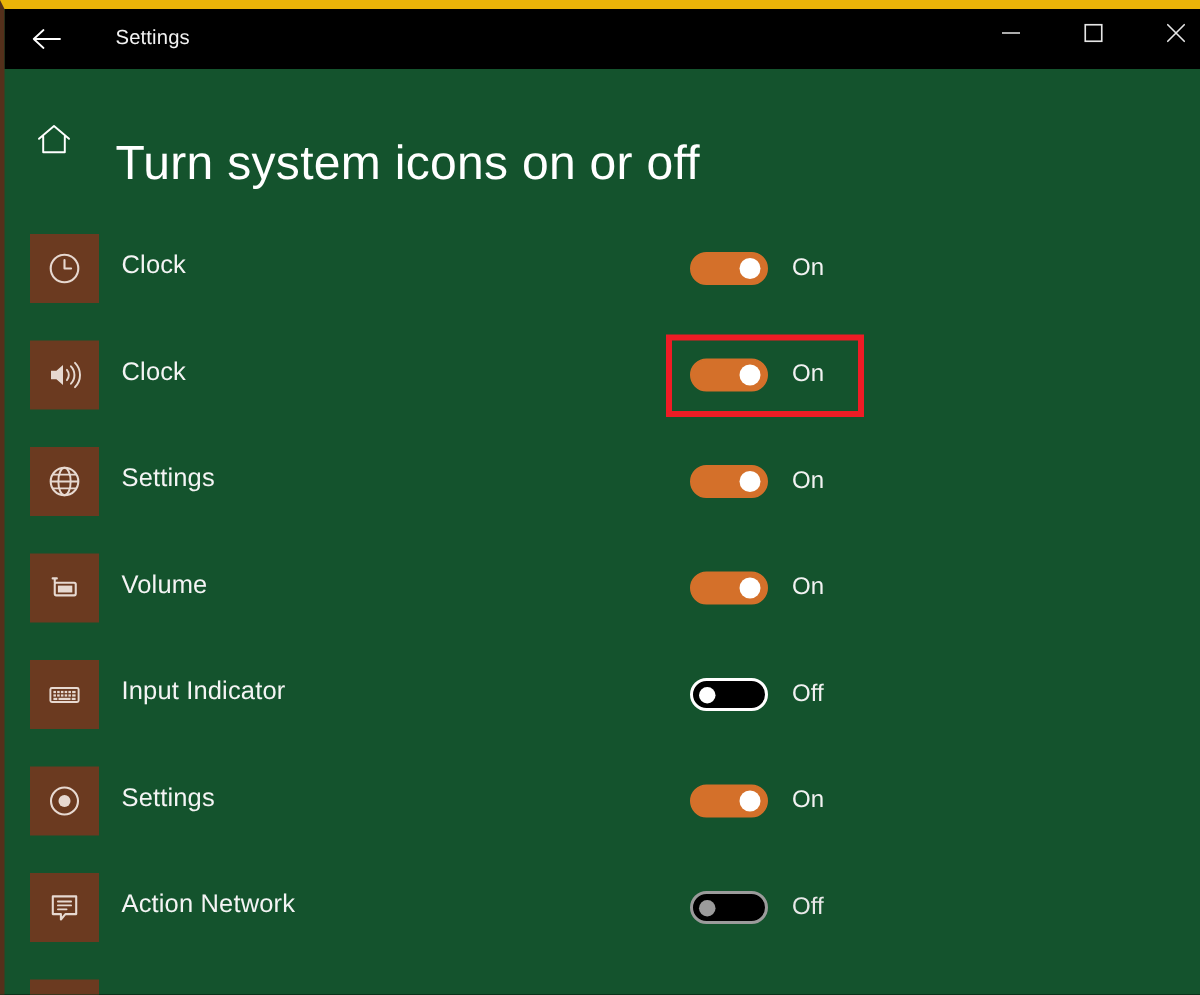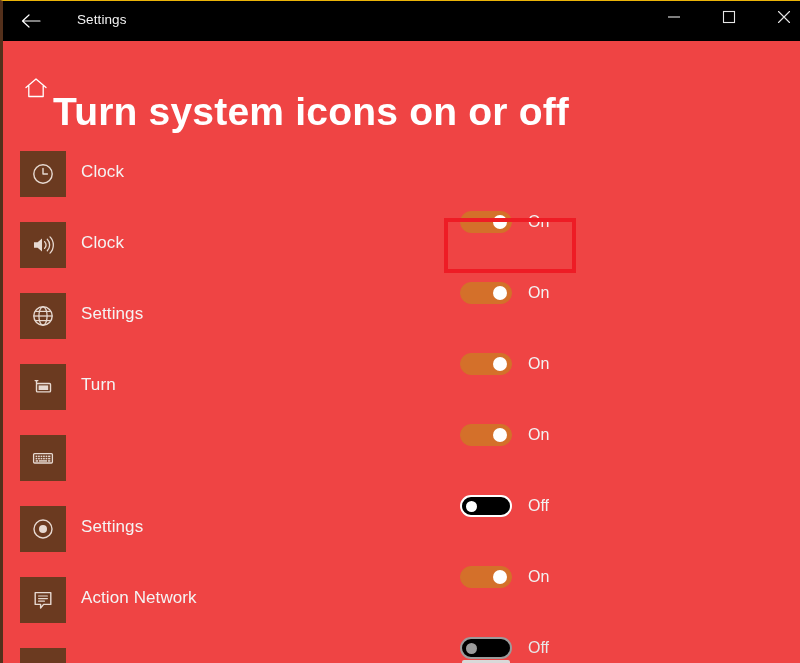--- a/index.html
+++ b/index.html
@@ -15,24 +15,24 @@
     color: #ffffff;
     position: relative;
   }
 
   
   #window {
     position: absolute;
     left: 0; top: 0;
     width: 800px;
     height: 663px;
-    background: #ef4444;
+    background: #14532d;
     box-sizing: border-box;
     border-left: 3px solid #54301b;
-    border-top: 1px solid #eab308;
+    border-top: 6px solid #eab308;
     overflow: hidden;
   }
 
   
   #titlebar {
     position: absolute;
     left: 0; top: 0;
     width: 797px;
     height: 40px;
     background: #000000;
@@ -75,23 +75,23 @@
     display: flex;
     align-items: center;
   }
   #home-icon {
     position: absolute;
     left: 20px; top: 12px;
     width: 26px; height: 26px;
   }
   #page-title {
     position: absolute;
-    left: 50px; top: 1px;
-    font-size: 39px;
-    font-weight: 700;
+    left: 74px; top: 1px;
+    font-size: 32px;
+    font-weight: 400;
     color: #ffffff;
     white-space: nowrap;
     letter-spacing: 0.2px;
   }
 
   
   #settings-list {
     position: absolute;
     left: 0;
     top: 150px;
@@ -124,21 +124,20 @@
     letter-spacing: 0.1px;
   }
 
   
   .toggle-wrap {
     position: absolute;
     left: 457px;
     top: 12px;
     width: 130px;
     height: 26px;
-    margin-top: 48px;
   }
   .toggle {
     position: absolute;
     left: 0; top: 0;
     width: 52px;
     height: 22px;
     border-radius: 11px;
     box-sizing: border-box;
   }
   .toggle.on {
@@ -324,21 +323,21 @@
     <div class="setting-row">
       <div class="icon-tile">
         <span>
           <svg width="26" height="26" viewBox="0 0 26 26">
             <rect x="6.5" y="9.5" width="14" height="8.4" rx="1" stroke="#e7d9d1" stroke-width="1.4" fill="none"></rect>
             <rect x="8.6" y="11.4" width="9.6" height="4.6" fill="#e7d9d1"></rect>
             <path d="M6.5 9.5 L6.5 6.6 M5.1 6.6 L7.9 6.6" stroke="#e7d9d1" stroke-width="1.4" stroke-linecap="round"></path>
           </svg>
         </span>
       </div>
-      <div class="row-label">Turn</div>
+      <div class="row-label">Volume</div>
       <div class="toggle-wrap">
         <div class="toggle on">
           <div class="knob"></div>
         </div>
         <div class="toggle-state">On</div>
       </div>
     </div>
 
     <div class="setting-row">
       <div class="icon-tile">
@@ -358,20 +357,21 @@
               <rect x="13.1" y="12.9" width="1.7" height="1.5"></rect>
               <rect x="15.6" y="12.9" width="1.7" height="1.5"></rect>
               <rect x="18.1" y="12.9" width="2.3" height="1.5"></rect>
               <rect x="5.6" y="15.2" width="2.6" height="1.5"></rect>
               <rect x="9.0" y="15.2" width="8.0" height="1.5"></rect>
               <rect x="17.8" y="15.2" width="2.6" height="1.5"></rect>
             </g>
           </svg>
         </span>
       </div>
+      <div class="row-label">Input Indicator</div>
       <div class="toggle-wrap">
         <div class="toggle off">
           <div class="knob"></div>
         </div>
         <div class="toggle-state">Off</div>
       </div>
     </div>
 
     <div class="setting-row">
       <div class="icon-tile">

